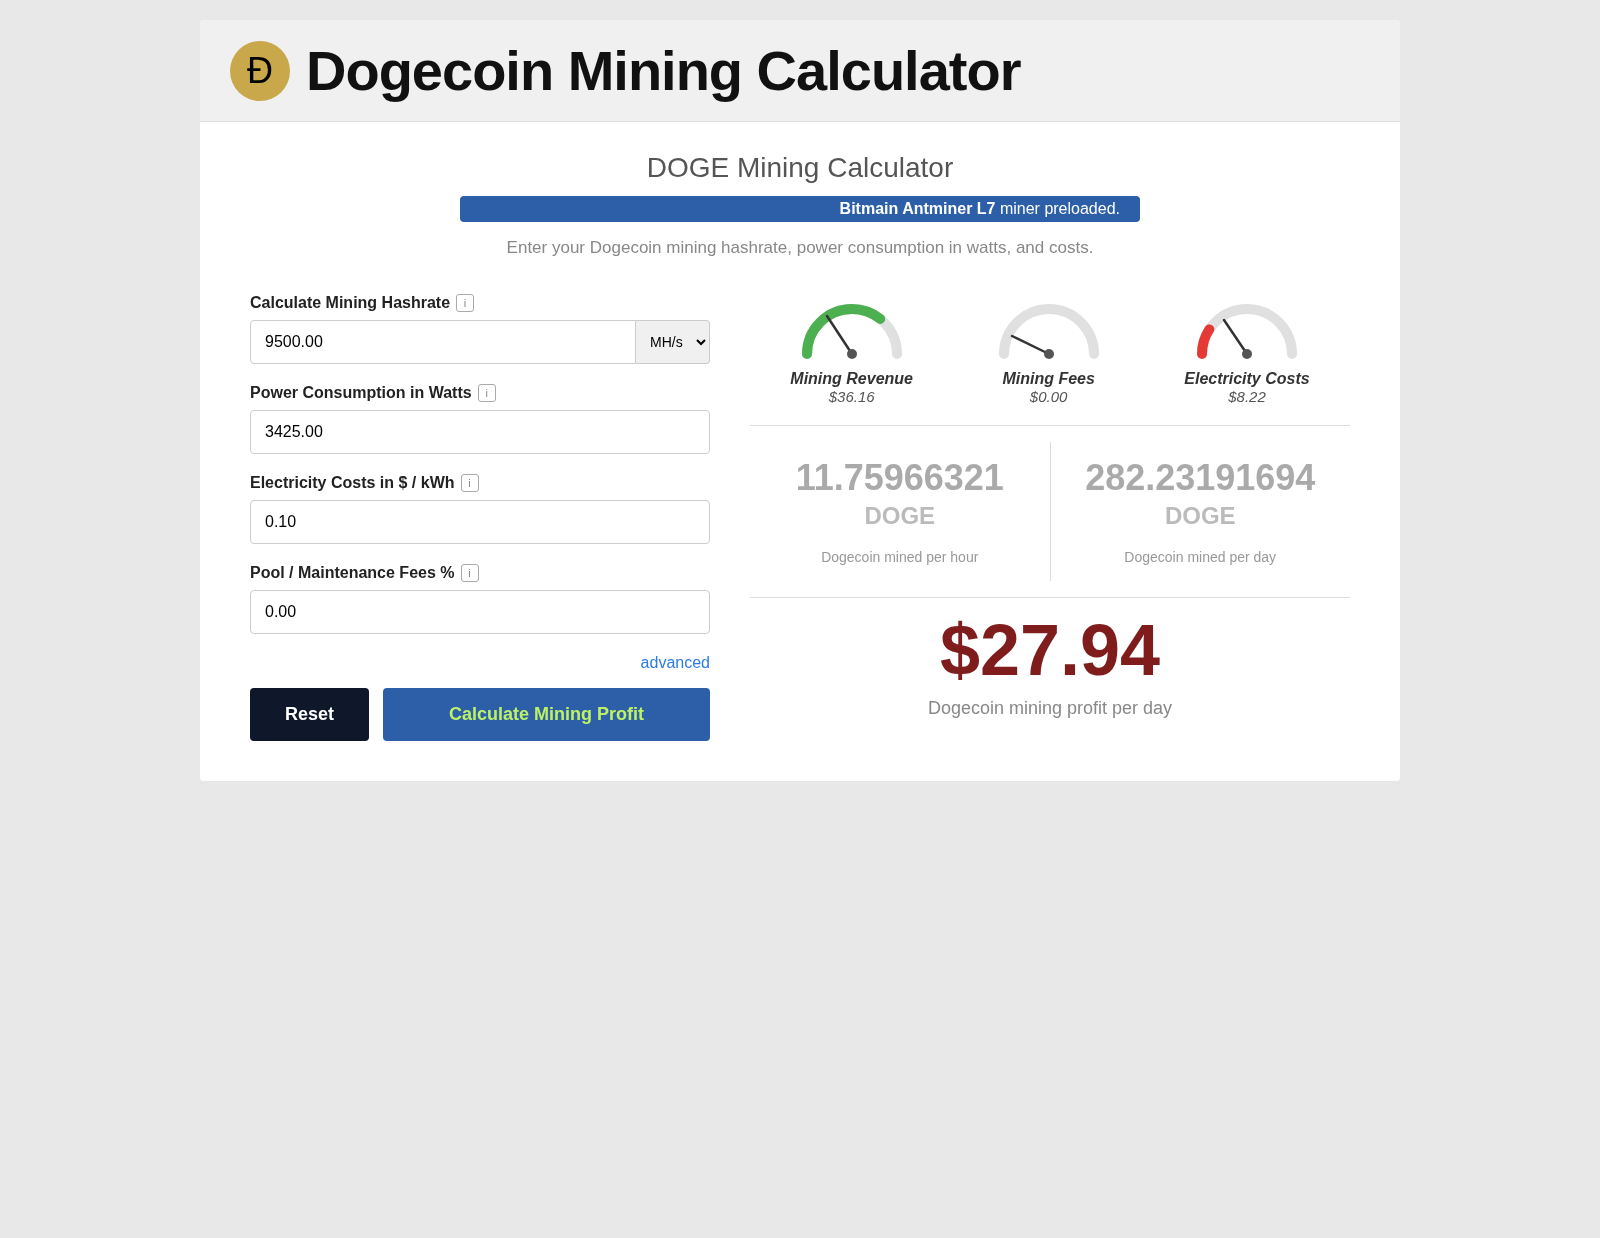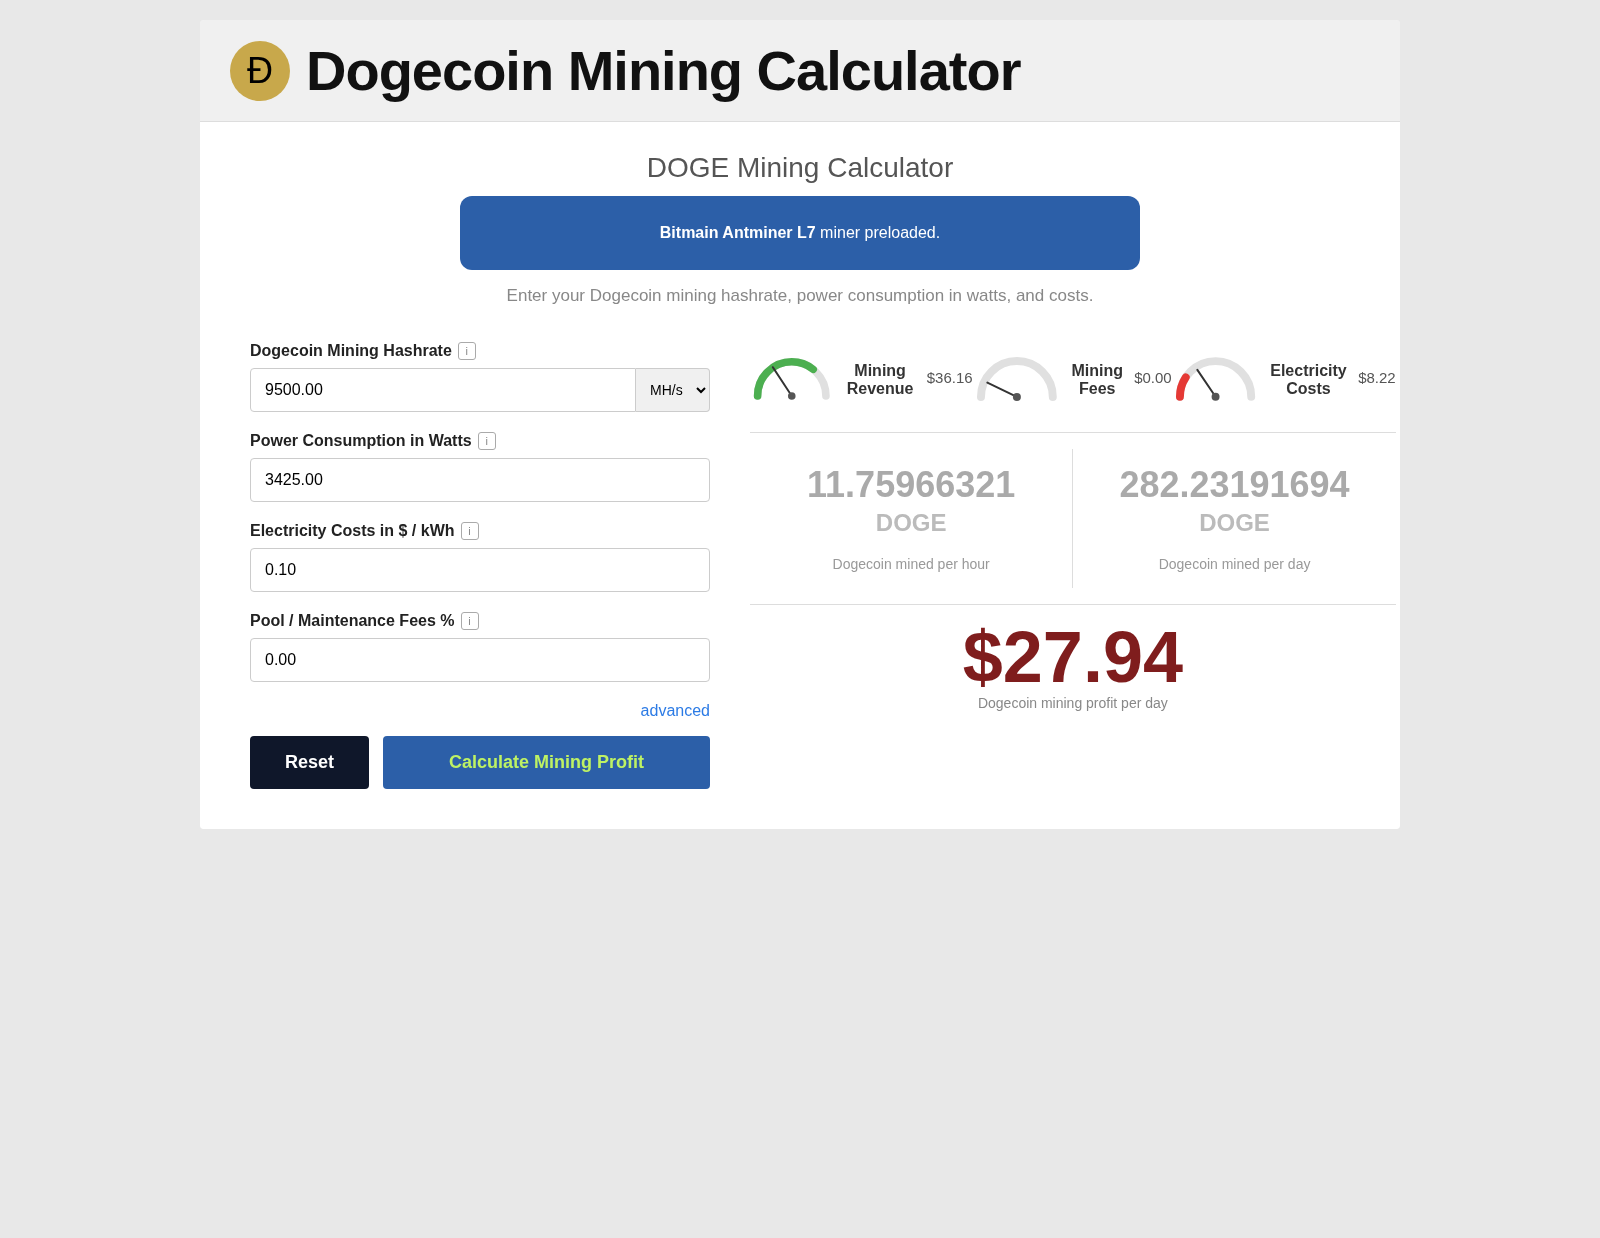--- a/index.html
+++ b/index.html
@@ -51,23 +51,23 @@
     .calculator-title {
       text-align: center;
       font-size: 28px;
       color: #555;
       font-weight: 400;
       margin-bottom: 12px;
     }
     .miner-badge {
       background: #2c5fa8;
       color: #fff;
-      text-align: center;
-      padding: 28px 20px;
-      border-radius: 12px;
+      text-align: right;
+      padding: 4px 20px;
+      border-radius: 4px;
       margin: 0 auto 16px;
       max-width: 680px;
       font-size: 16px;
     }
     .miner-badge strong {
       font-weight: 700;
     }
     .subtitle {
       text-align: center;
       color: #888;
@@ -182,22 +182,23 @@
 
     
     .gauges-row {
       display: flex;
       justify-content: space-around;
       margin-bottom: 20px;
     }
     .gauge-item {
       text-align: center;
       display: flex;
-      flex-direction: row;
+      flex-direction: column;
       align-items: center;
+      font-style: italic;
     }
     .gauge-svg {
       width: 110px;
       height: 70px;
     }
     .gauge-label {
       font-size: 16px;
       font-weight: 700;
       color: #333;
       margin-top: 6px;
@@ -246,23 +247,23 @@
       text-align: center;
       margin-top: 16px;
     }
     .profit-amount {
       font-size: 72px;
       font-weight: 700;
       color: #7f1d1d;
       line-height: 1;
     }
     .profit-desc {
-      font-size: 14px;
+      font-size: 18px;
       color: #888;
-      margin-top: 2px;
+      margin-top: 12px;
     }
   </style>
 </head>
 <body>
 
 <div class="page-wrapper">
 
   <div class="header">
     <div class="doge-logo">Ð</div>
     <h1 class="header-title">Dogecoin Mining Calculator</h1>
@@ -274,21 +275,21 @@
       <strong>Bitmain Antminer L7</strong><span> miner preloaded.</span>
     </div>
     <p class="subtitle">Enter your Dogecoin mining hashrate, power consumption in watts, and costs.</p>
 
     <div class="calculator-body">
 
       <div class="left-panel">
 
         <div class="field-group">
           <div class="field-label">
-            <span>Dogecoin Mining Hashrate</span>
+            <span>Calculate Mining Hashrate</span>
             <span class="info-icon">i</span>
           </div>
           <div class="input-row">
             <input type="text" class="text-input" value="9500.00" style="">
             <select class="unit-select">
               <option>MH/s</option>
             </select>
           </div>
         </div>
 

